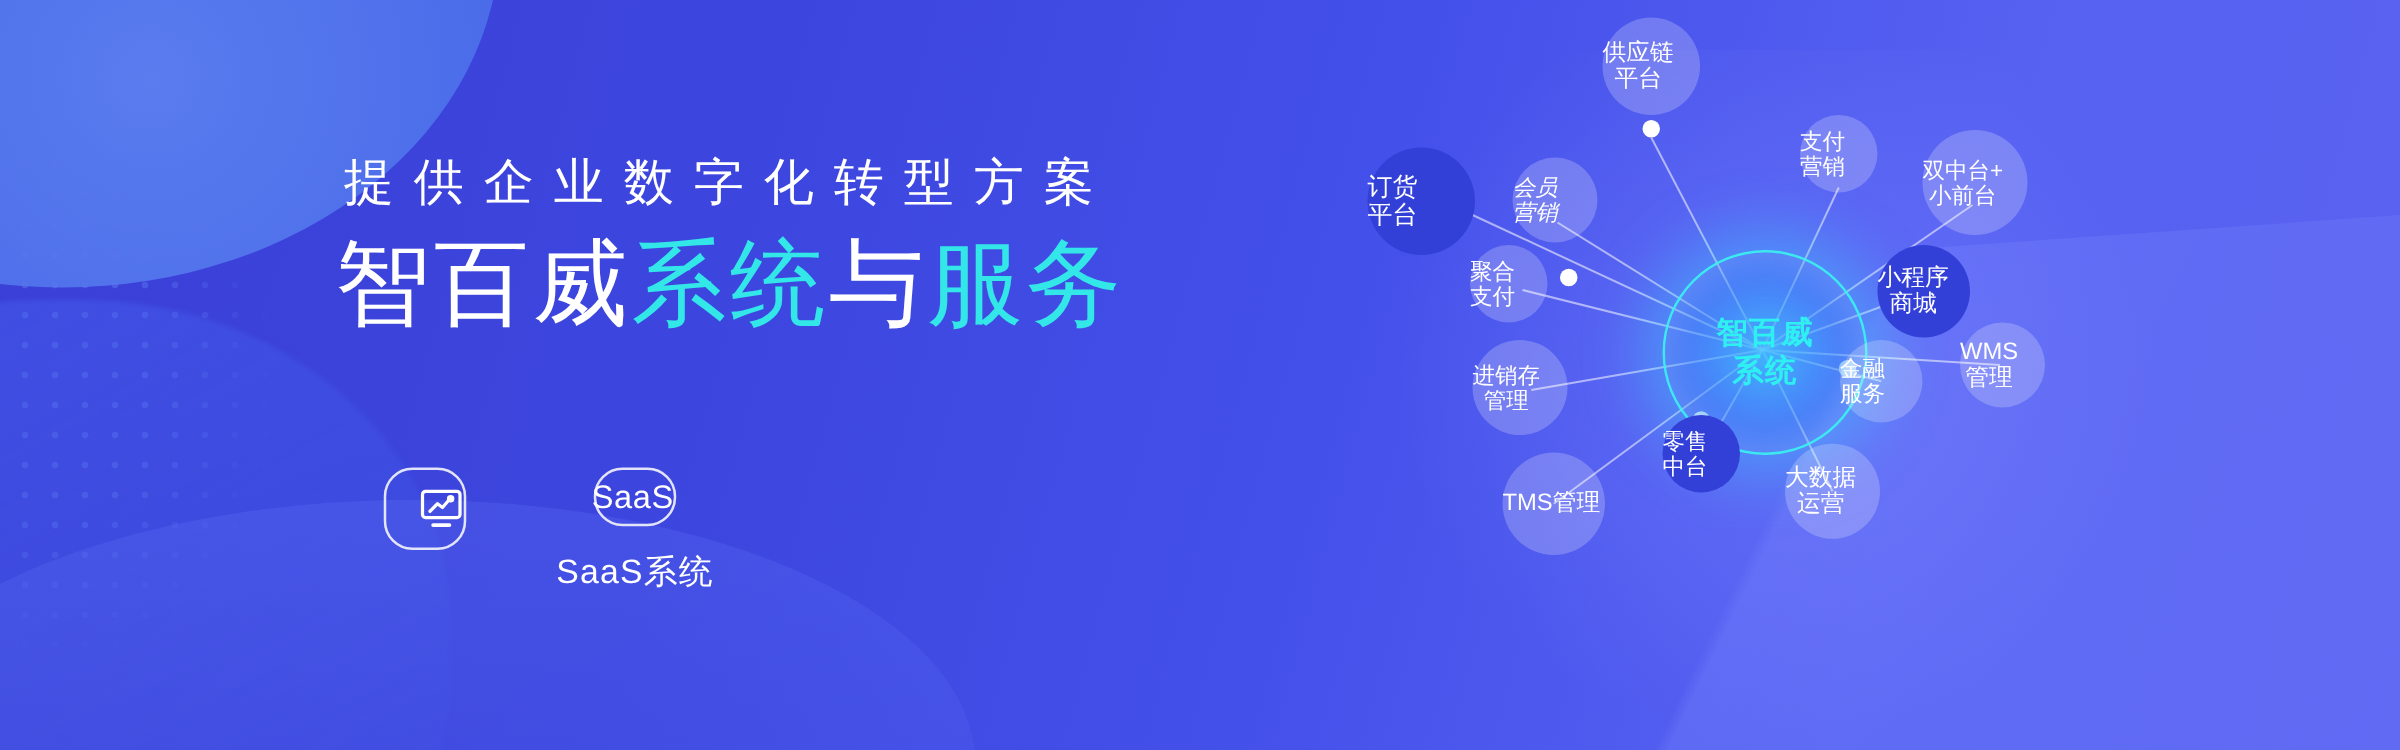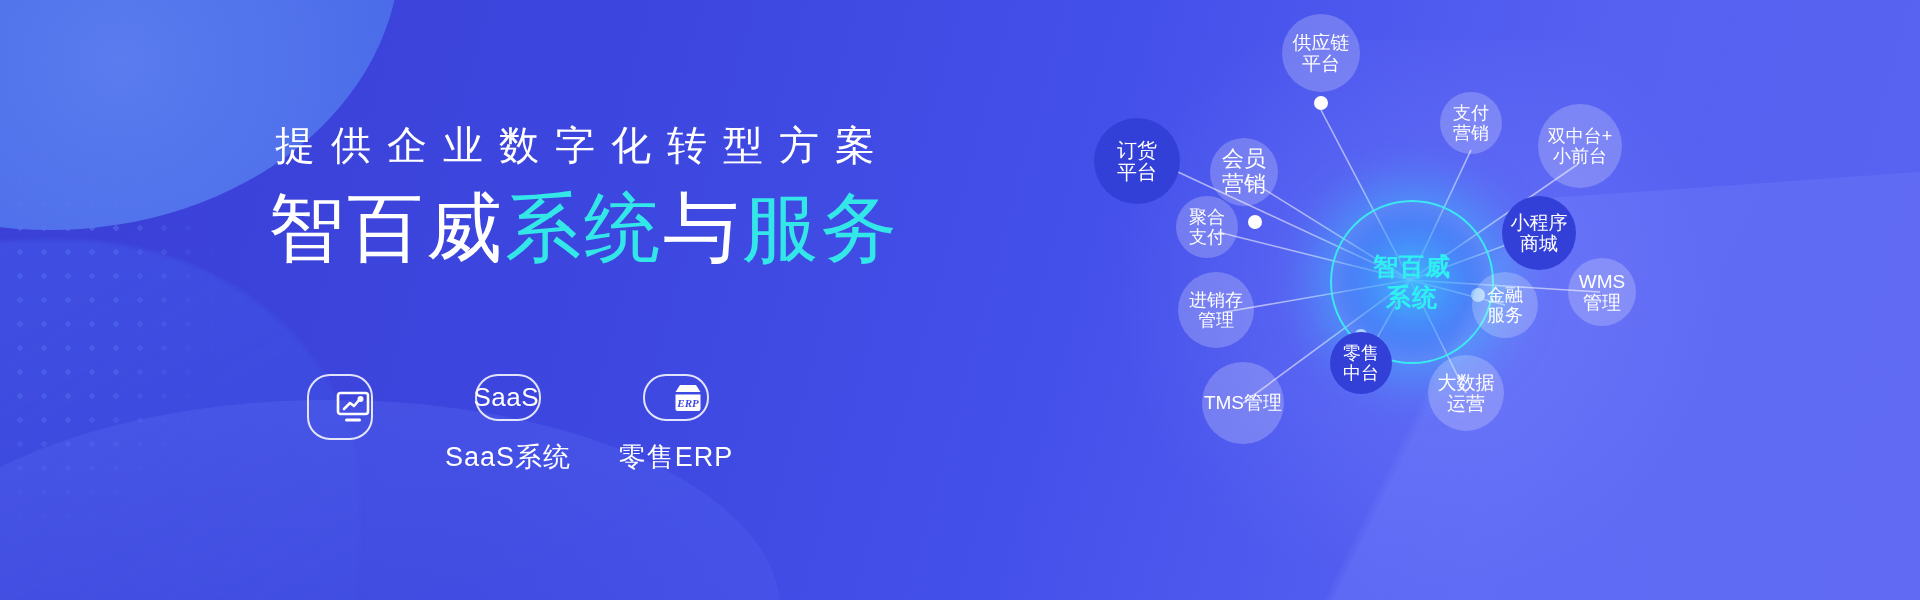--- a/index.html
+++ b/index.html
@@ -78,21 +78,21 @@
     font-size:26px;color:#ffffff;letter-spacing:.5px;font-weight:400;
   }
   .feat-label{
     margin-top:18px;font-size:27px;color:#ffffff;white-space:nowrap;letter-spacing:1px;
   }
   
   .diagram{position:absolute;left:1030px;top:0;width:890px;height:600px;}
   .diagram svg.lines{position:absolute;left:0;top:0;width:890px;height:600px;}
   .node{
     position:absolute;border-radius:50%;
-    display:flex;align-items:center;justify-content:center;
+    display:flex;align-items:center;justify-content:flex-start;
     text-align:center;color:#ffffff;line-height:1.12;
     box-sizing:border-box;
   }
   .node.light{background:rgba(255,255,255,.22);}
   .node.dark{background:#3340d8;}
   .center-node{
     position:absolute;width:160px;height:160px;border-radius:50%;left:300px;top:200px;
     display:flex;align-items:center;justify-content:center;text-align:center;
     color:#2ff0f0;font-size:25px;font-weight:bold;line-height:1.25;letter-spacing:1px;
     background:radial-gradient(circle at 50% 50%, rgba(60,190,255,.85) 0%, rgba(55,140,250,.55) 52%, rgba(60,90,235,.12) 78%, rgba(60,90,235,0) 100%);
@@ -132,30 +132,20 @@
         </div>
       </div>
 
       <div class="feature">
         <div class="feat-box">
           <span class="feat-saas">SaaS</span>
         </div>
         <div class="feat-label">SaaS系统</div>
       </div>
 
-      <div class="feature">
-        <div class="feat-box">
-          <svg width="38" height="36" viewBox="0 0 38 36" fill="none">
-            <path d="M11 5 H27 L31.5 12 H6.5 Z" fill="#fff"></path>
-            <path d="M6.5 14.5 H31.5 V29 a2 2 0 0 1-2 2 H8.5 a2 2 0 0 1-2-2 Z" fill="#fff"></path>
-            <text x="19" y="27" font-family="Liberation Serif, serif" font-size="11" font-style="italic" font-weight="bold" fill="#3d49e0" text-anchor="middle">ERP</text>
-          </svg>
-        </div>
-        <div class="feat-label">零售ERP</div>
-      </div>
 
 
     </div>
   </div>
 
   <div class="diagram">
     <svg class="lines" viewBox="0 0 890 600">
       <g stroke="rgba(255,255,255,.55)" stroke-width="1.6" fill="none">
         <line x1="380" y1="280" x2="291" y2="110"></line>
         <line x1="380" y1="280" x2="148" y2="172"></line>
@@ -182,21 +172,21 @@
       <span><span>智百威</span><br><span>系统</span></span>
     </div>
 
     <div id="nodes-container">
         <div class="node light" style="width: 78px; height: 78px; left: 252px; top: 14px; font-size: 19px;">
           <span>供应链<br>平台</span>
         </div>
         <div class="node dark" style="width: 86px; height: 86px; left: 64px; top: 118px; font-size: 20px;">
           <span>订货<br>平台</span>
         </div>
-        <div class="node light" style="width: 68px; height: 68px; left: 180px; top: 138px; font-size: 22px;">
+        <div class="node light" style="width: 68px; height: 68px; left: 180px; top: 126px; font-size: 18px; font-style: italic;">
           <span>会员<br>营销</span>
         </div>
         <div class="node light" style="width: 62px; height: 62px; left: 410px; top: 92px; font-size: 18px;">
           <span>支付<br>营销</span>
         </div>
         <div class="node light" style="width: 84px; height: 84px; left: 508px; top: 104px; font-size: 18px;">
           <span>双中台+<br>小前台</span>
         </div>
         <div class="node light" style="width: 62px; height: 62px; left: 146px; top: 196px; font-size: 18px;">
           <span>聚合<br>支付</span>

